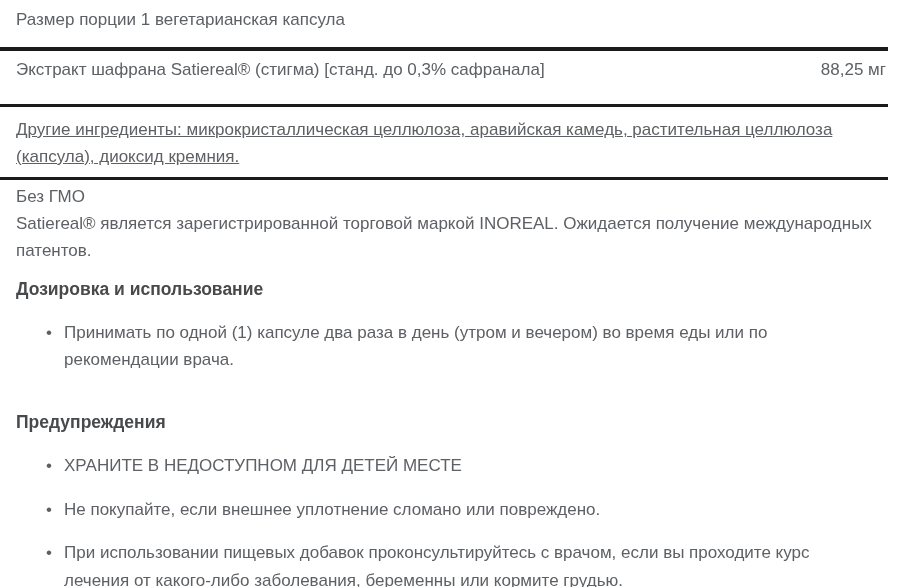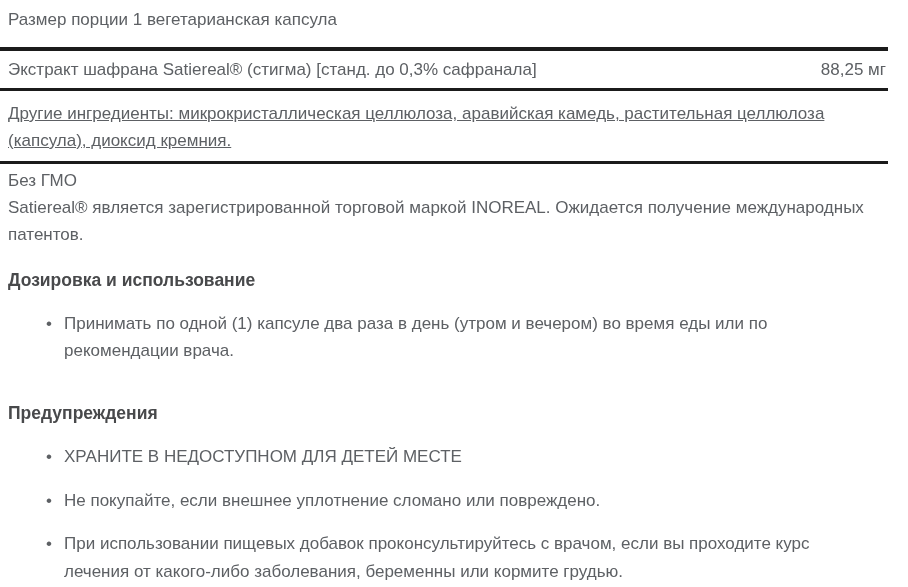--- a/index.html
+++ b/index.html
@@ -7,49 +7,49 @@
     font-family: "Liberation Sans", "DejaVu Sans", sans-serif;
     color: #5d6064;
     -webkit-font-smoothing: antialiased;
   }
   .panel {
     width: 888px;
     padding-top: 6px;
     font-size: 17px;
     line-height: 27px;
   }
-  .pad { padding-left: 8px; padding-right: 2px; }
+  .pad { padding-left: 16px; padding-right: 2px; }
   .rule {
     background: #1b1b1b;
     border: none;
     margin: 0;
   }
   .rule--thin { height: 2px; }
   .rule--thick { height: 3px; }
   .serving { margin: 0 0 14px 0; }
   .amount-header {
     font-weight: bold;
     color: #48494b;
     margin: 4px 0 4px 0;
   }
   .ingredient-row {
     display: flex;
     justify-content: space-between;
     align-items: baseline;
-    margin: 5px 0 0 0;
+    margin: 5px 0 16px 0;
     padding-bottom: 5px;
   }
   .ingredient-row .amount { white-space: nowrap; }
   .other-ingredients { margin: 9px 0 7px 0; text-decoration: underline; }
   .notes { margin: 3px 0 0 0; }
   .notes p { margin: 0; }
   .section-title {
     font-weight: bold;
     color: #48494b;
-    margin: 19px 0 0 0;
+    margin: 12px 0 0 0;
     font-size: 17.5px;
   }
   .section-title--warnings { margin-top: 36px; }
   ul.bullets {
     list-style: none;
     margin: 13px 0 0 0;
     padding: 0 0 0 30px;
   }
   ul.bullets li {
     position: relative;

